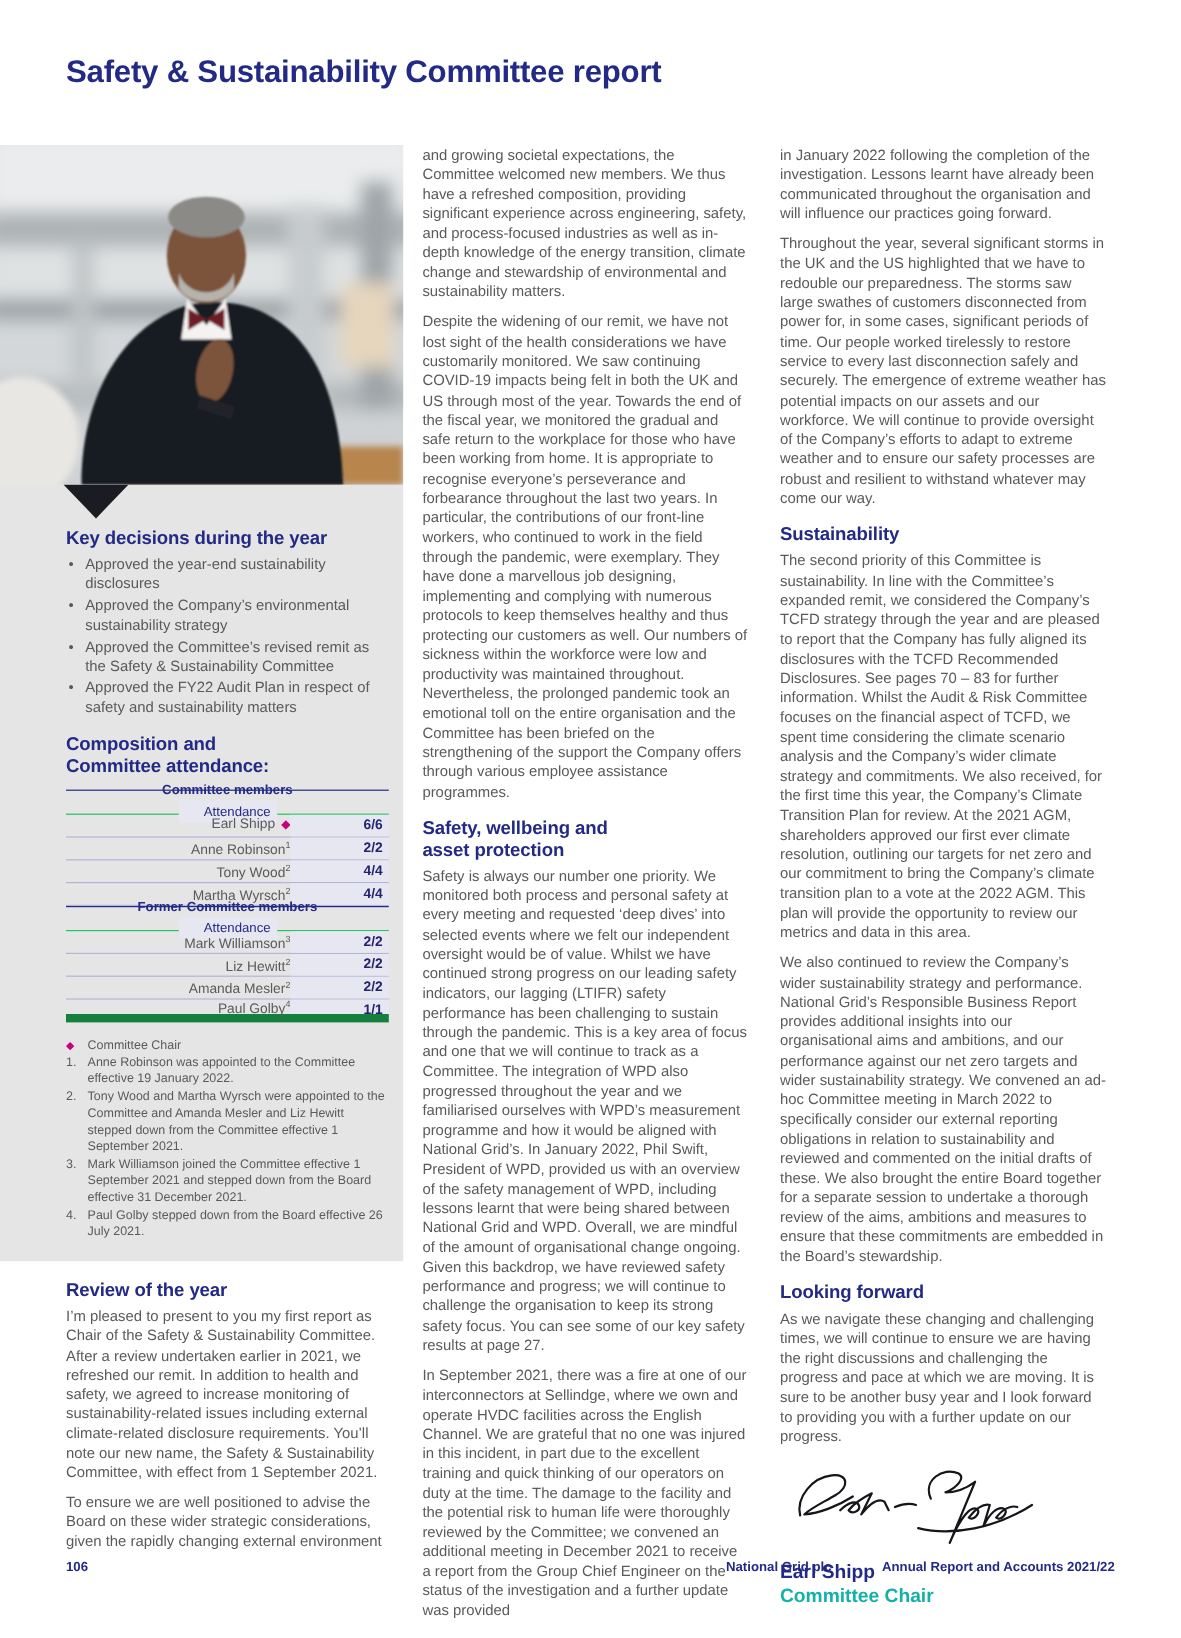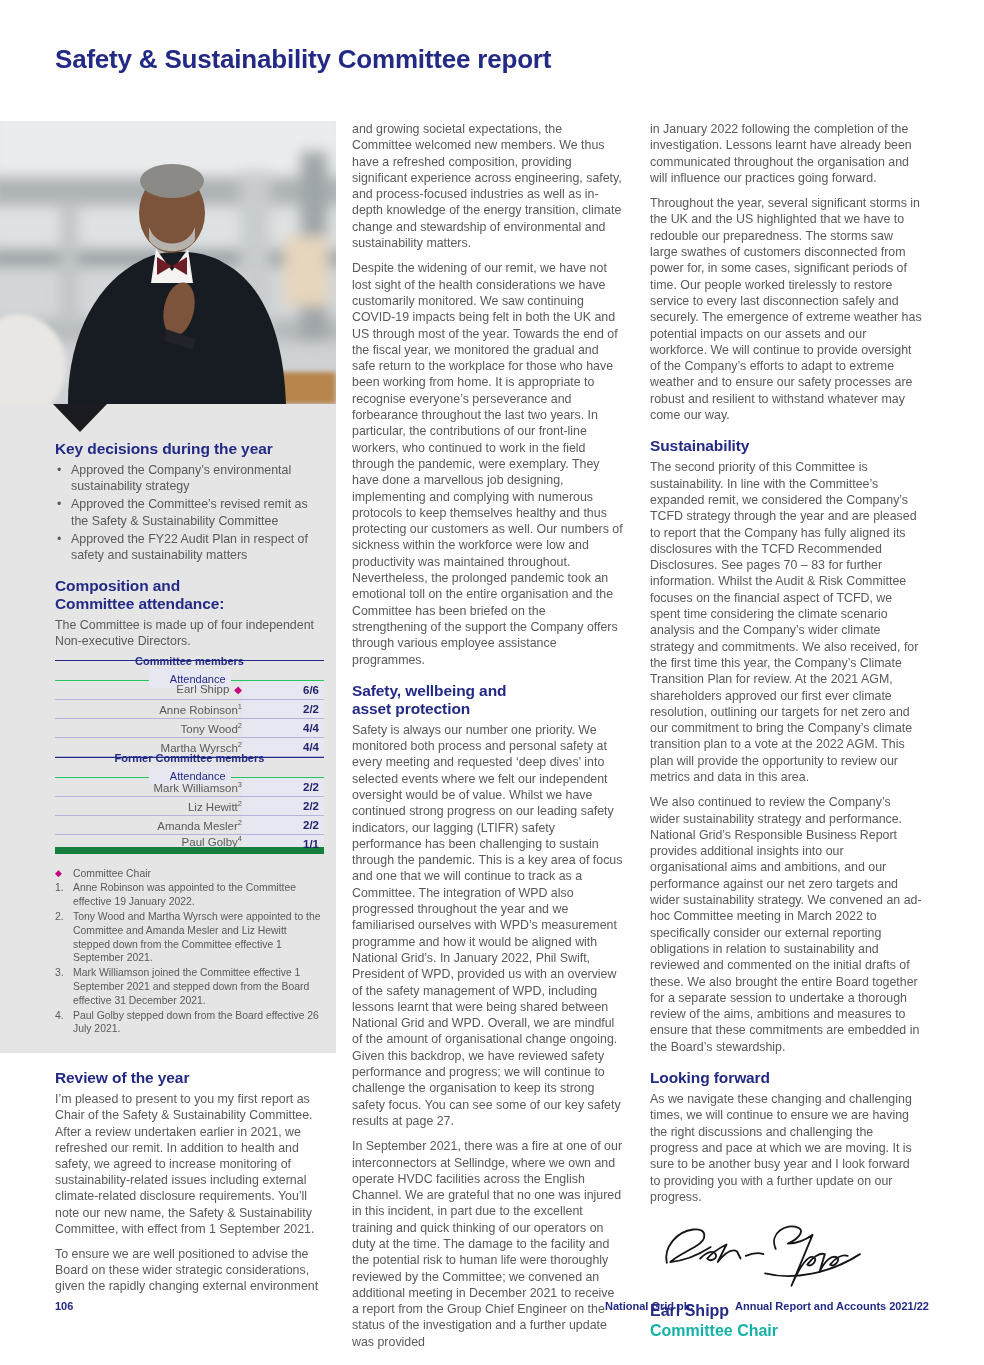--- a/index.html
+++ b/index.html
@@ -142,28 +142,28 @@
         <ellipse cx="179" cy="188" rx="15" ry="27" fill="#7b523a" transform="rotate(12 179 188)"></ellipse>
         <rect x="165" y="213" width="30" height="11" fill="#23242a" transform="rotate(18 180 218)"></rect>
       </g>
     </svg>
     <div class="photo-notch"></div>
   </div>
 
   <div class="panel">
     <h3 class="sec first">Key decisions during the year</h3>
     <ul class="decisions">
+      <li>Approved the year-end sustainability disclosures</li>
       <li>Approved the Company’s environmental sustainability strategy</li>
       <li>Approved the Committee’s revised remit as the Safety &amp; Sustainability Committee</li>
       <li>Approved the FY22 Audit Plan in respect of safety and sustainability matters</li>
     </ul>
 
     <h3 class="sec">Composition and
 Committee attendance:</h3>
-    <p class="intro">The Committee is made up of four independent Non-executive Directors.</p>
 
     <div class="tbl">
       <div class="hrow">
         <span class="h1">Committee members</span>
         <span class="h2">Attendance</span>
       </div>
       <div class="row">
         <span class="name"><span>Earl Shipp</span><span class="diamond">◆</span></span>
         <span class="val">6/6</span>
       </div>

